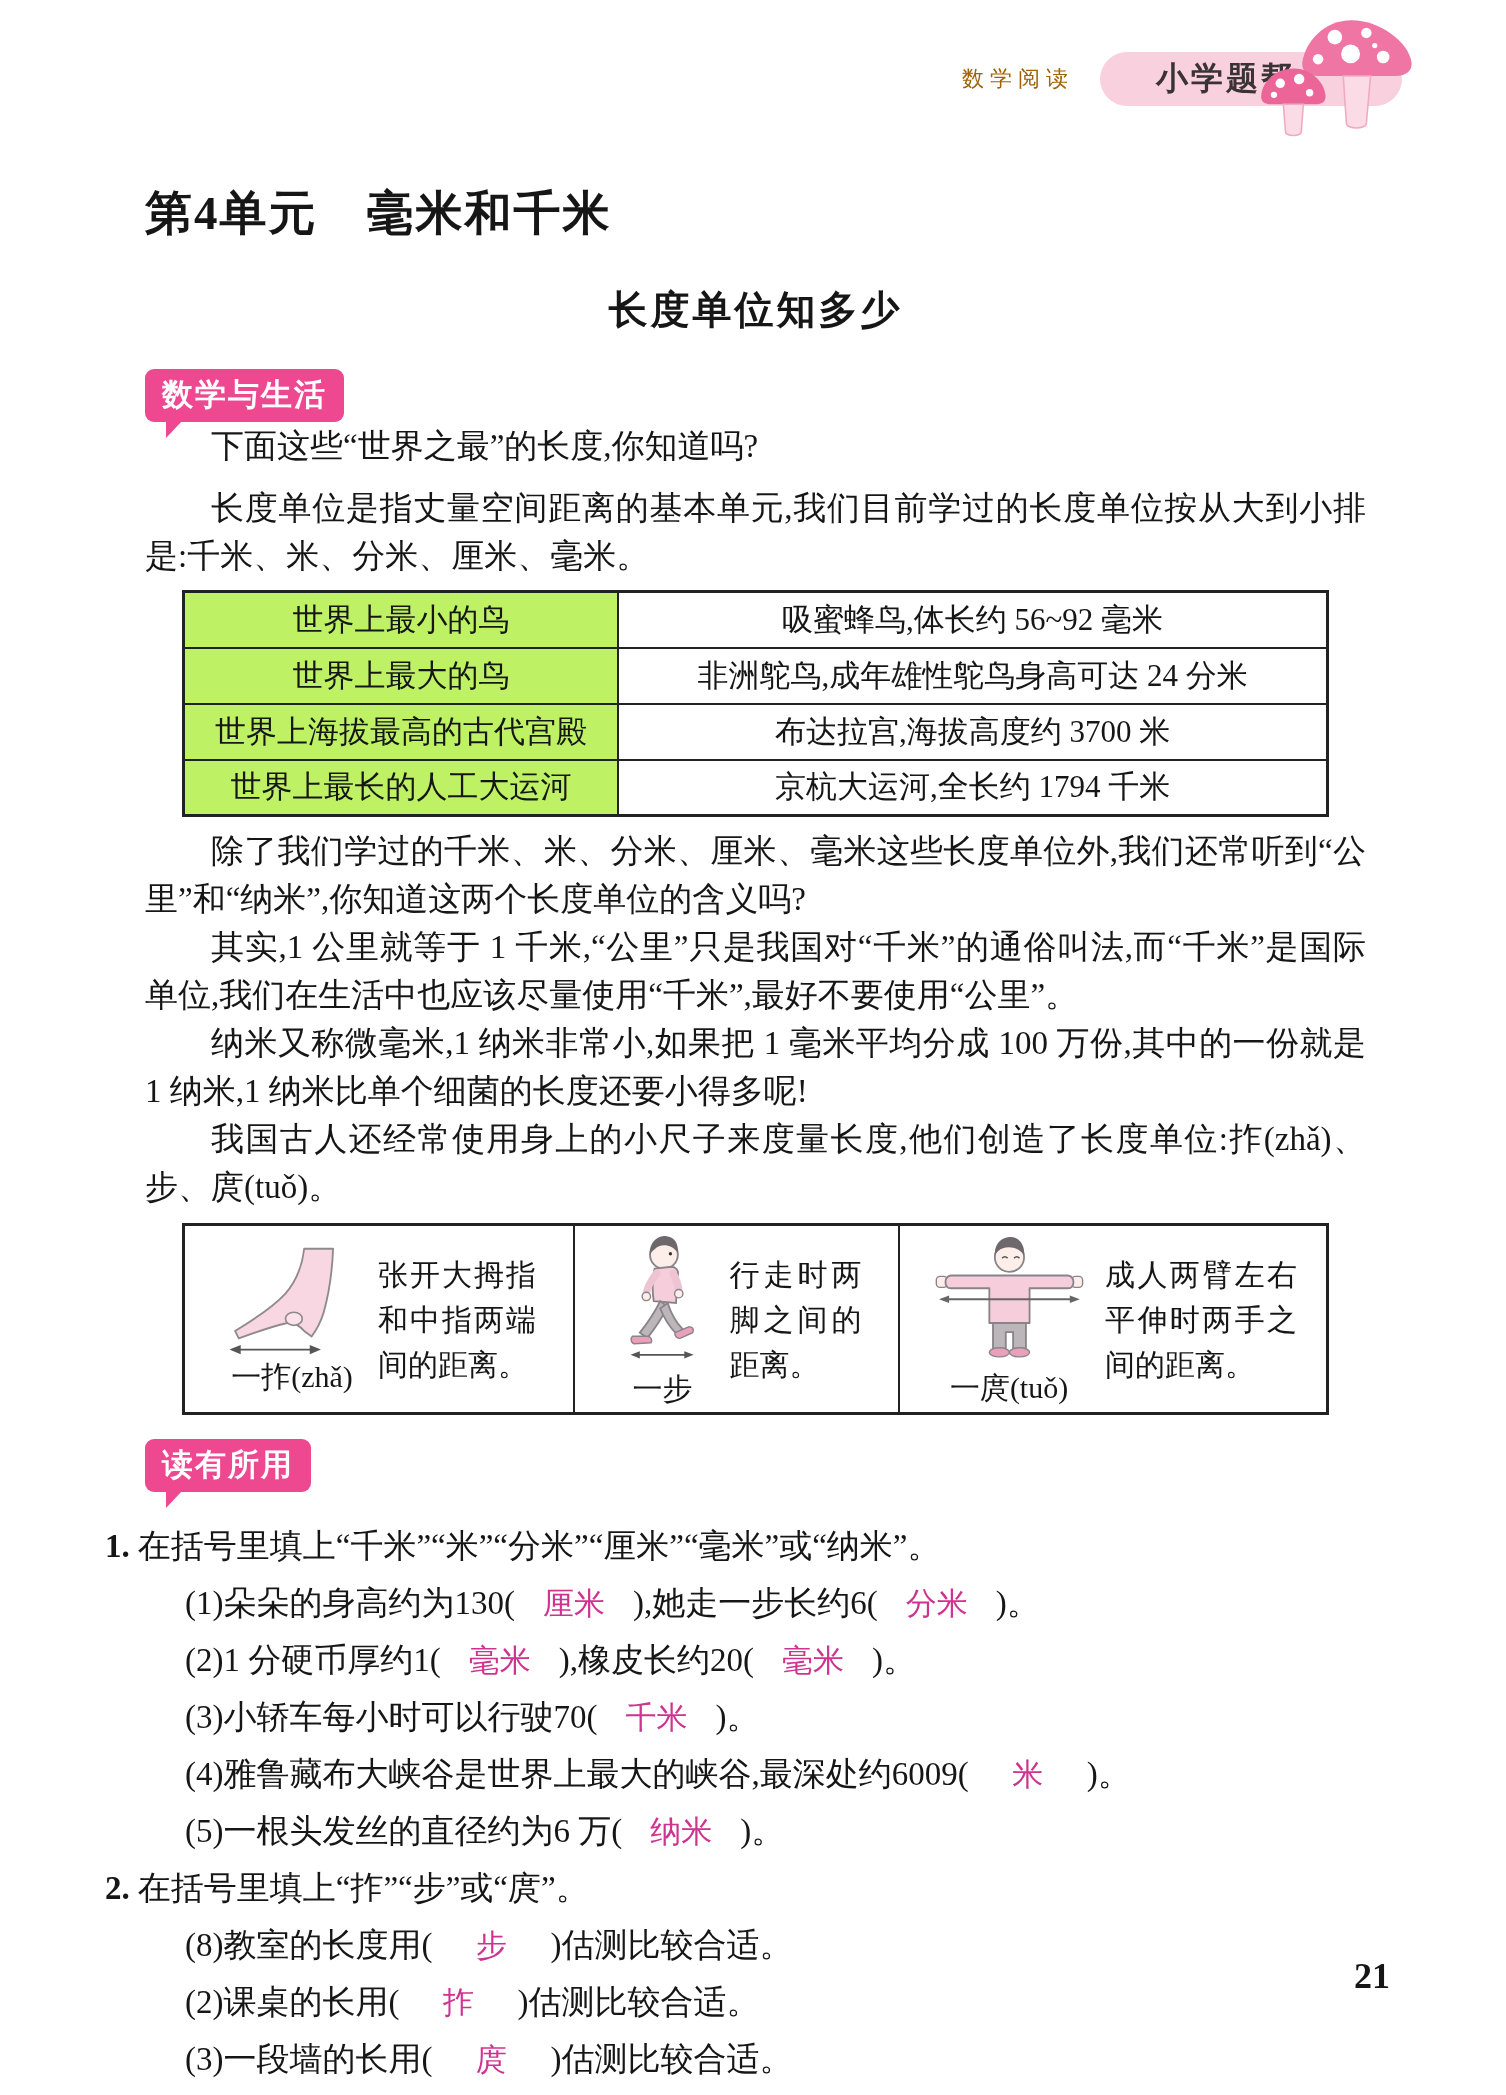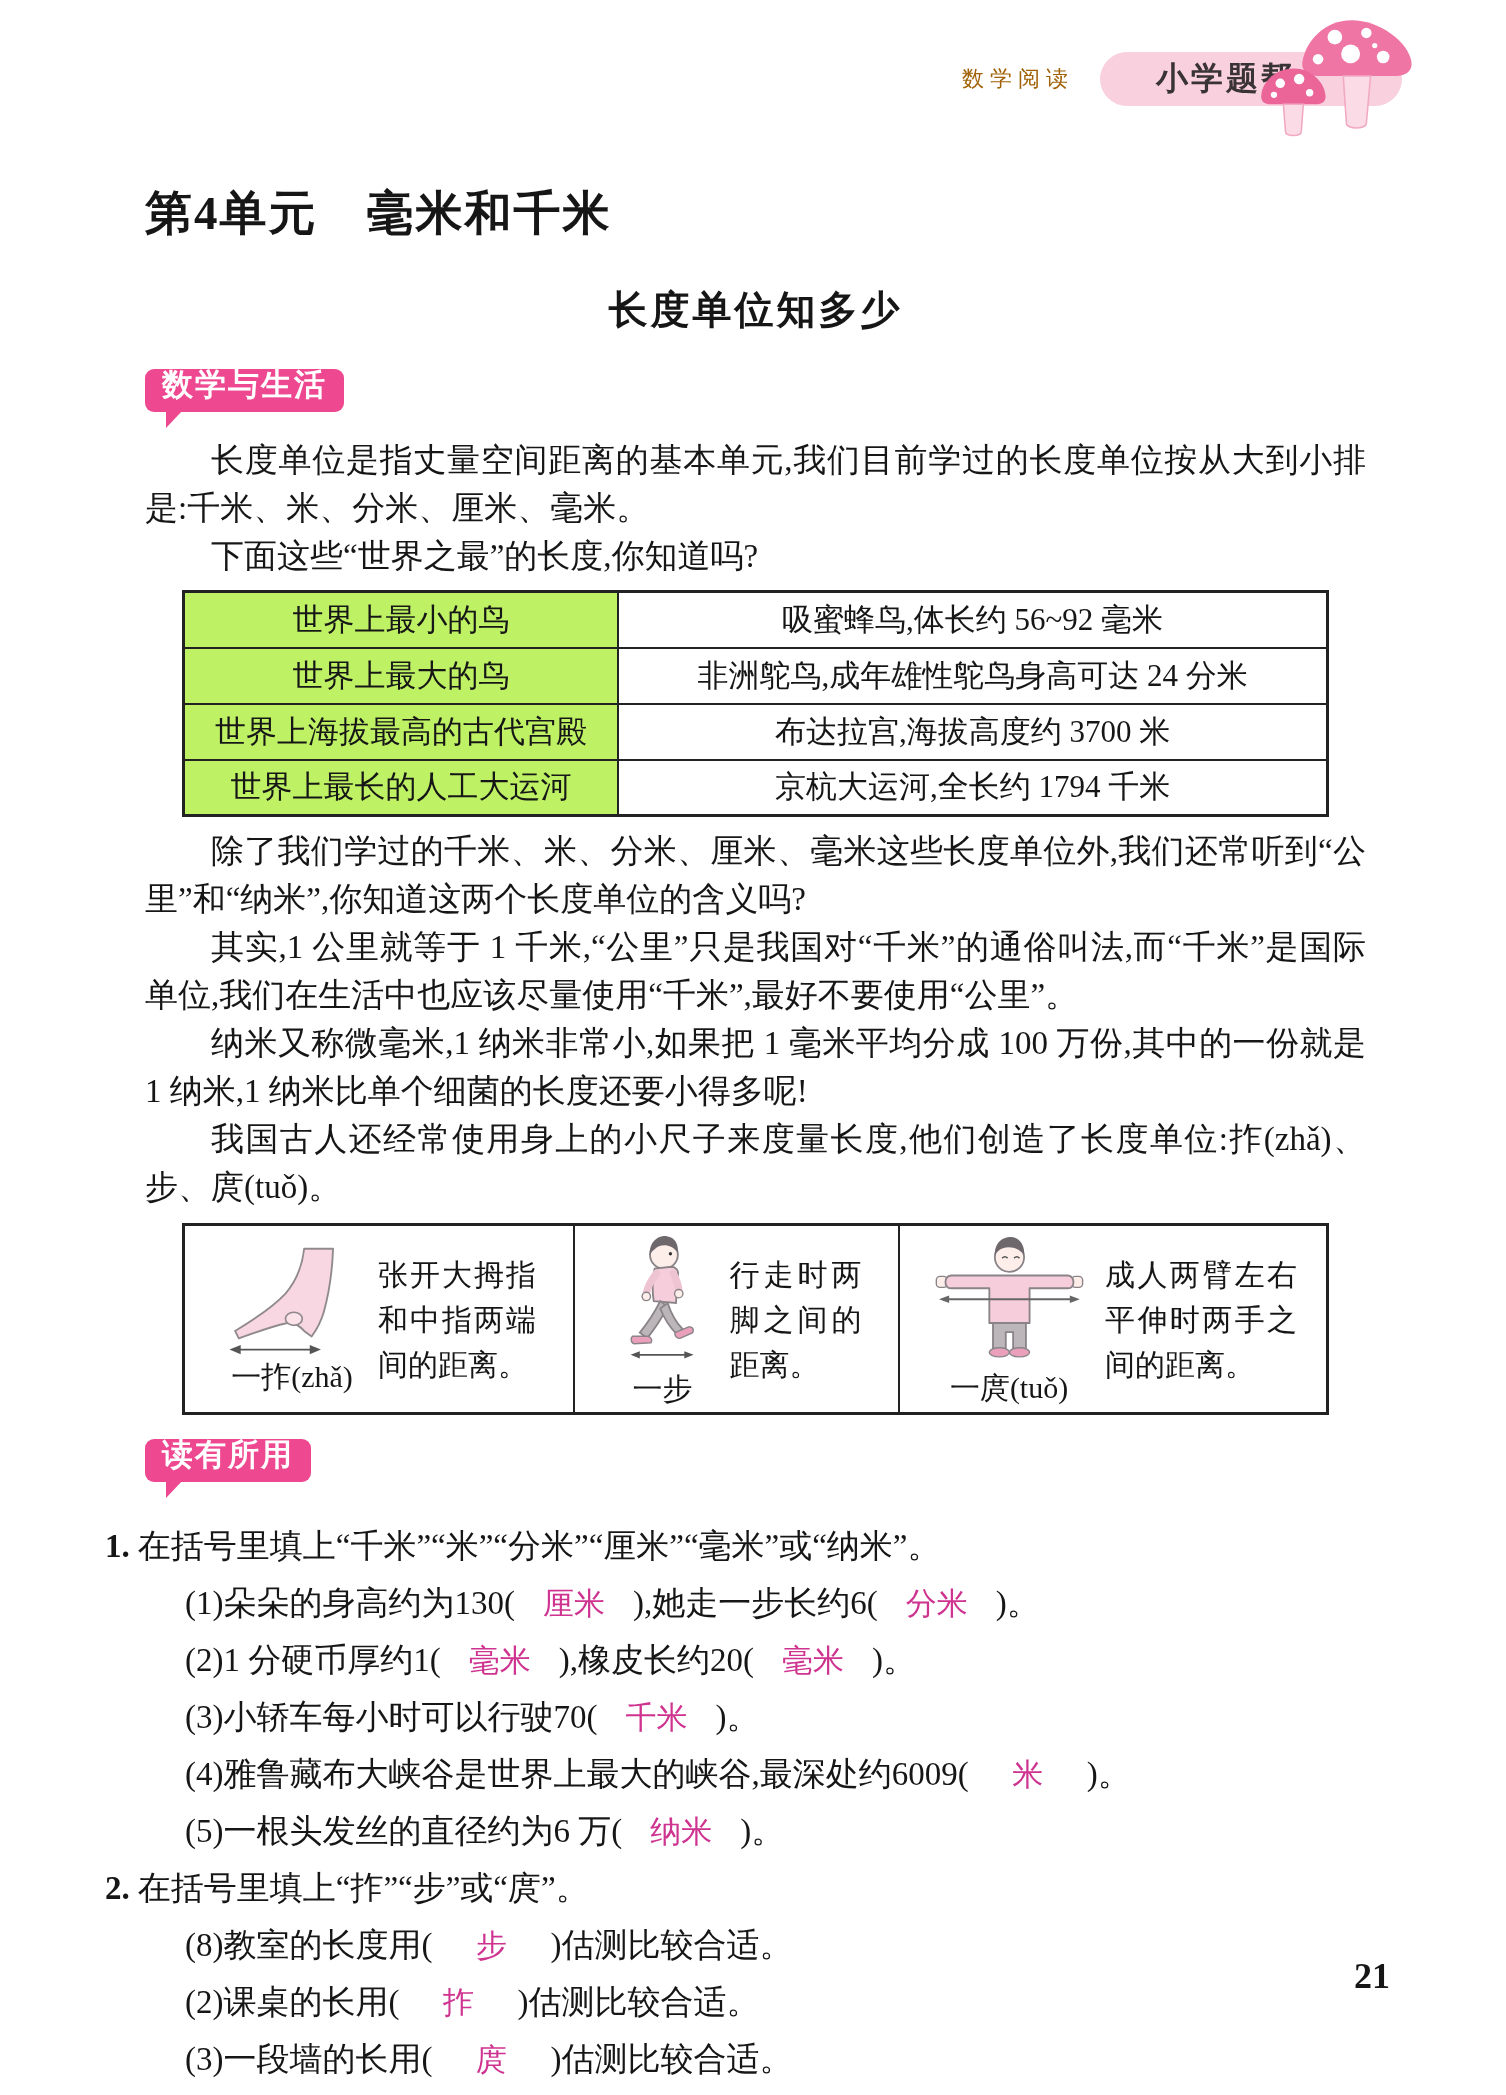--- a/index.html
+++ b/index.html
@@ -25,21 +25,21 @@
   .unit-title { font-size:47px; font-weight:700; line-height:55px; letter-spacing:2px; }
   .lesson-title { margin-top:45px; text-align:center; font-size:39px; line-height:47px;
                   font-weight:700; letter-spacing:3px;
                   font-family:"Liberation Sans","DejaVu Sans",sans-serif; }
 
   
   .badge-row { margin-top:36px; height:53px; }
   .badge-row2 { margin-top:24px; height:53px; }
   .badge { position:relative; display:inline-block; background:#ee4890; color:#ffffff;
            font-family:"Liberation Sans","DejaVu Sans",sans-serif; font-weight:700;
-           font-size:31px; line-height:1; padding:0 17px 12px; border-radius:9px;
+           font-size:31px; line-height:1; padding:10px 17px 12px; border-radius:9px;
            letter-spacing:2px; }
   .badge::after { content:""; position:absolute; left:21px; bottom:-16px; width:0; height:0;
                   border-top:18px solid #ee4890; border-right:17px solid transparent; }
 
   
   .para { font-size:33px; line-height:48px; text-indent:2em; text-align:justify; }
   .para.first { margin-top:14px; }
 
   
   .records { width:calc(100% - 74px); margin:10px 37px 10px; border-collapse:collapse;
@@ -103,22 +103,22 @@
 
   <div class="content">
 
     <div class="unit-title">第4单元　毫米和千米</div>
     <div class="lesson-title">长度单位知多少</div>
 
     <div class="badge-row">
       <span class="badge">数学与生活</span>
     </div>
 
+    <p class="para">下面这些“世界之最”的长度,你知道吗?</p>
     <p class="para first">长度单位是指丈量空间距离的基本单元,我们目前学过的长度单位按从大到小排是:千米、米、分米、厘米、毫米。</p>
-    <p class="para">下面这些“世界之最”的长度,你知道吗?</p>
 
     <table class="records">
       <tbody>
         <tr>
           <td class="item">世界上最小的鸟</td>
           <td>吸蜜蜂鸟,体长约 56~92 毫米</td>
         </tr>
         <tr>
           <td class="item">世界上最大的鸟</td>
           <td>非洲鸵鸟,成年雄性鸵鸟身高可达 24 分米</td>

